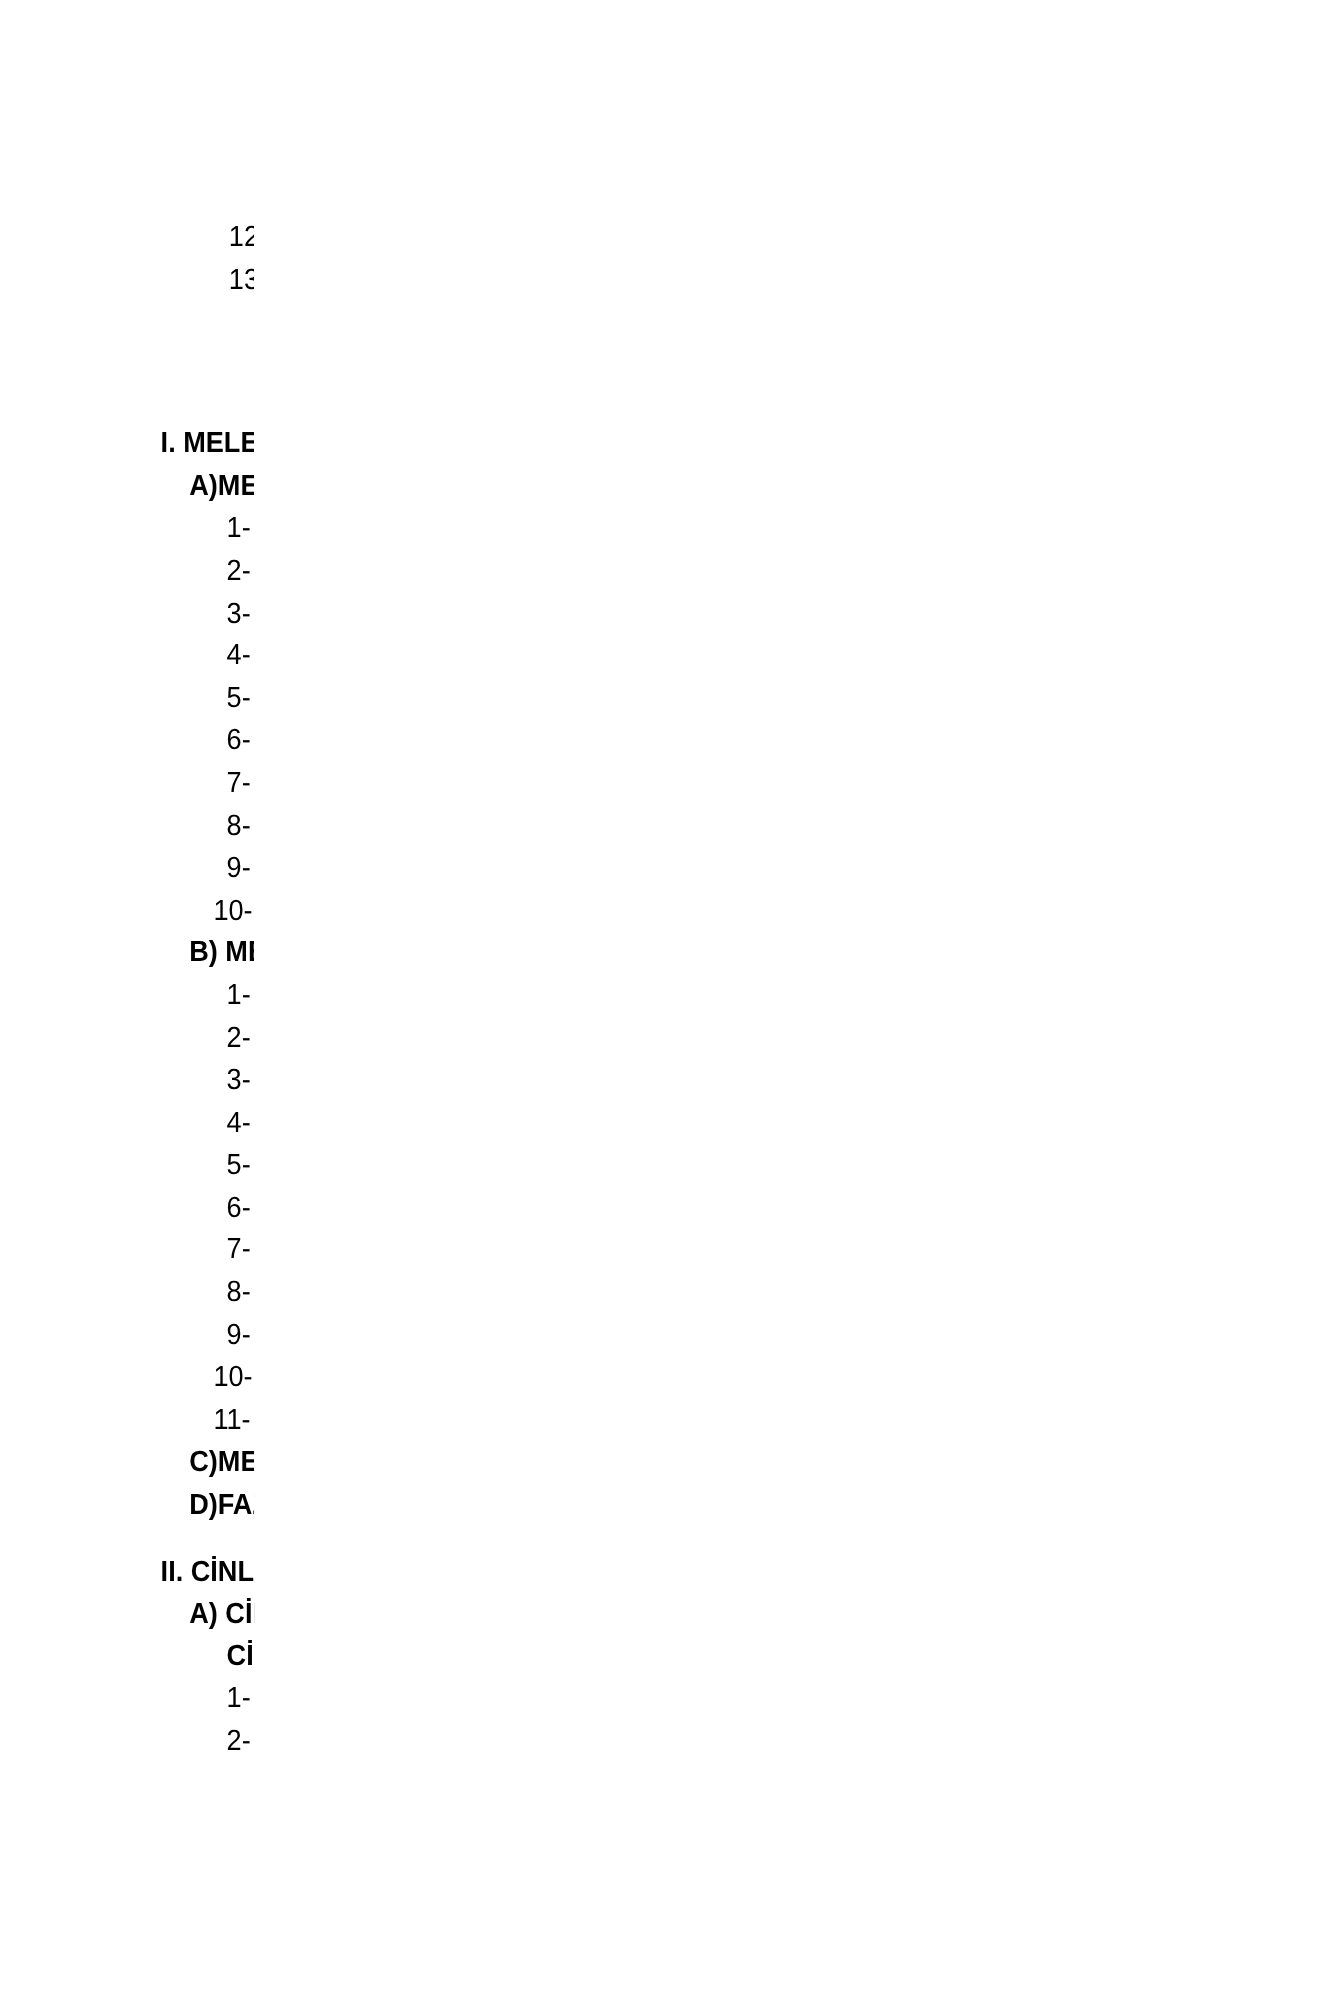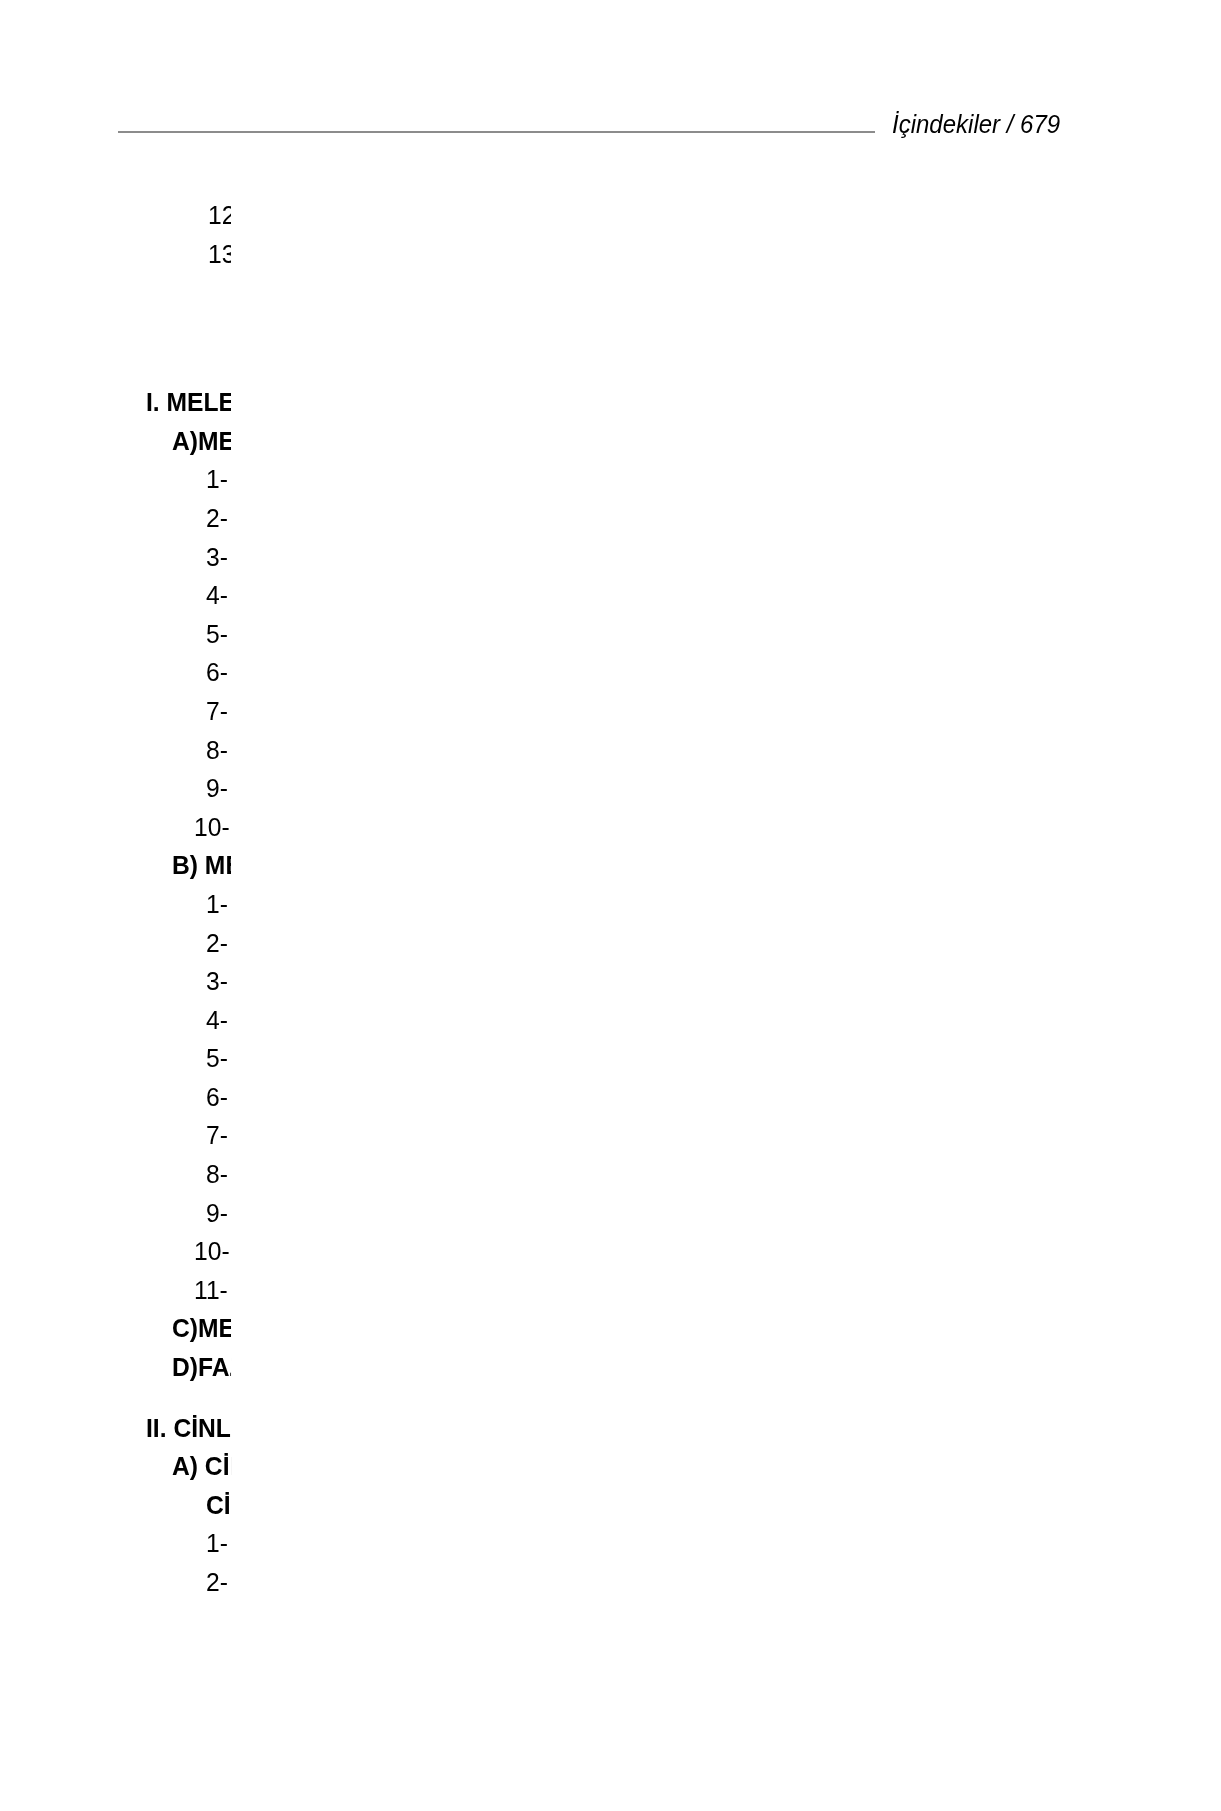--- a/index.html
+++ b/index.html
@@ -124,24 +124,20 @@
   }
   .chapter div { transform: scaleX(0.95); }
 
   .gap-before { margin-top: 22px; }
 </style>
 </head>
 <body>
 
 <div class="page">
 
-  <div class="header">
-    <div class="header-rule"></div>
-    <div class="header-text">İçindekiler / 679</div>
-  </div>
 
   <div class="toc">
 
     <div class="row lvl-top spaced">
       <span class="label">12- Nüzûl (inmek)</span>
       <span class="leader"></span>
       <span class="page">314</span>
     </div>
     <div class="row lvl-top spaced">
       <span class="label">13- İsba' (parmak)</span>

